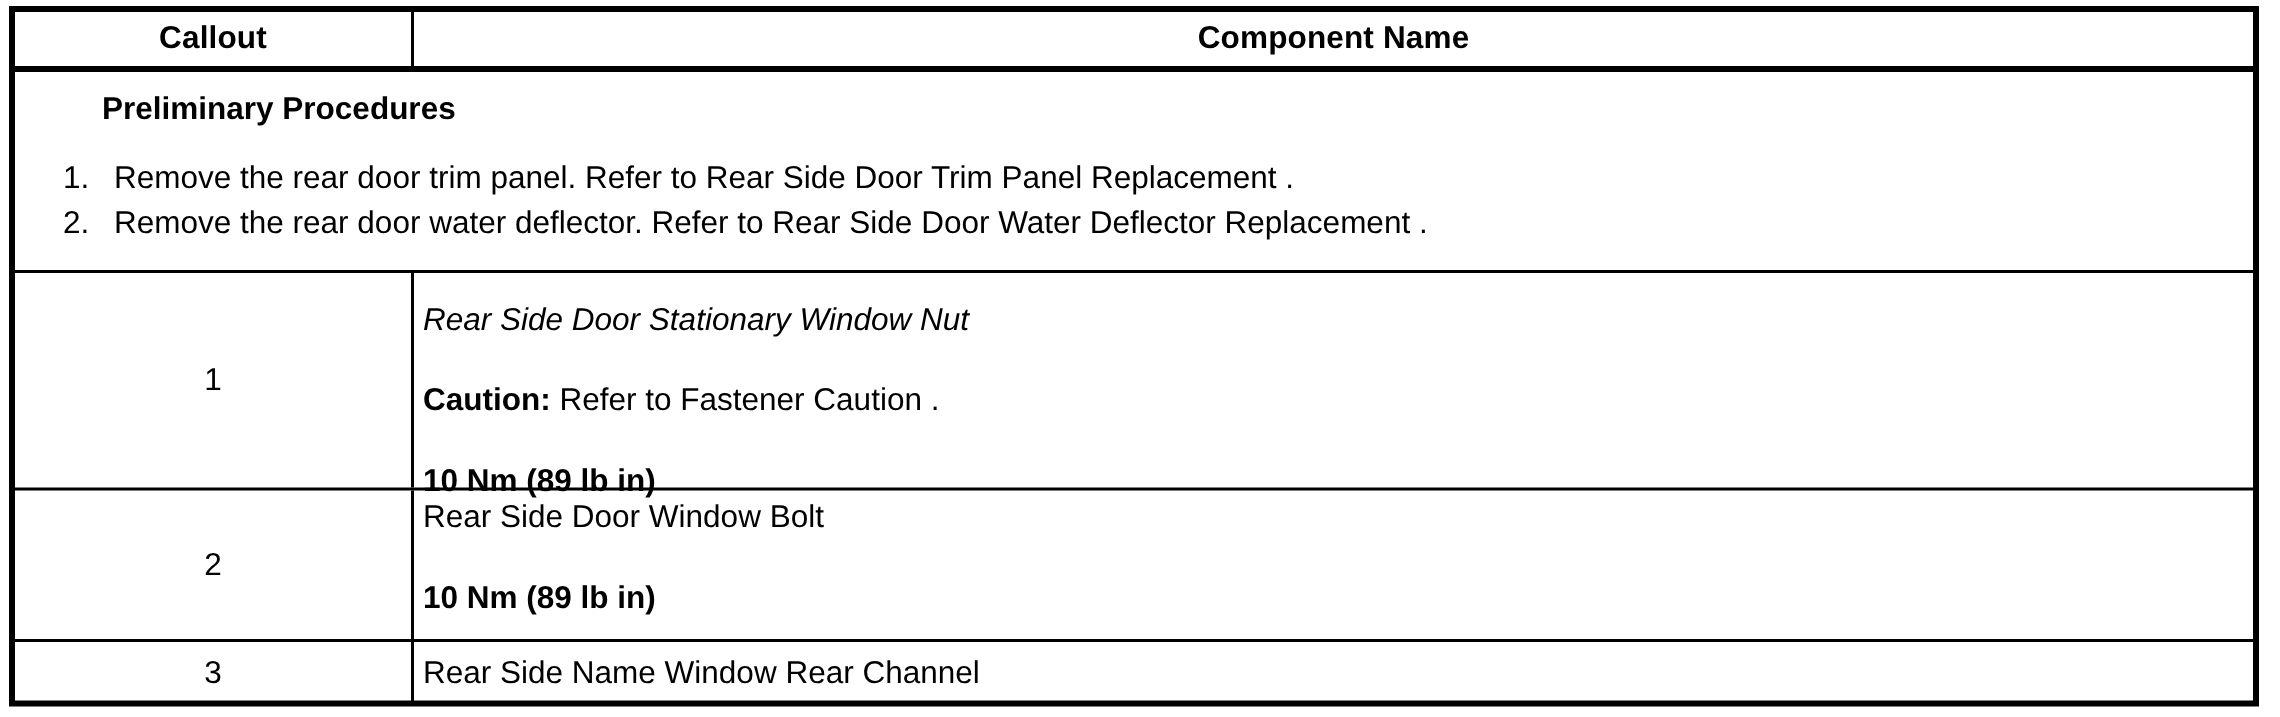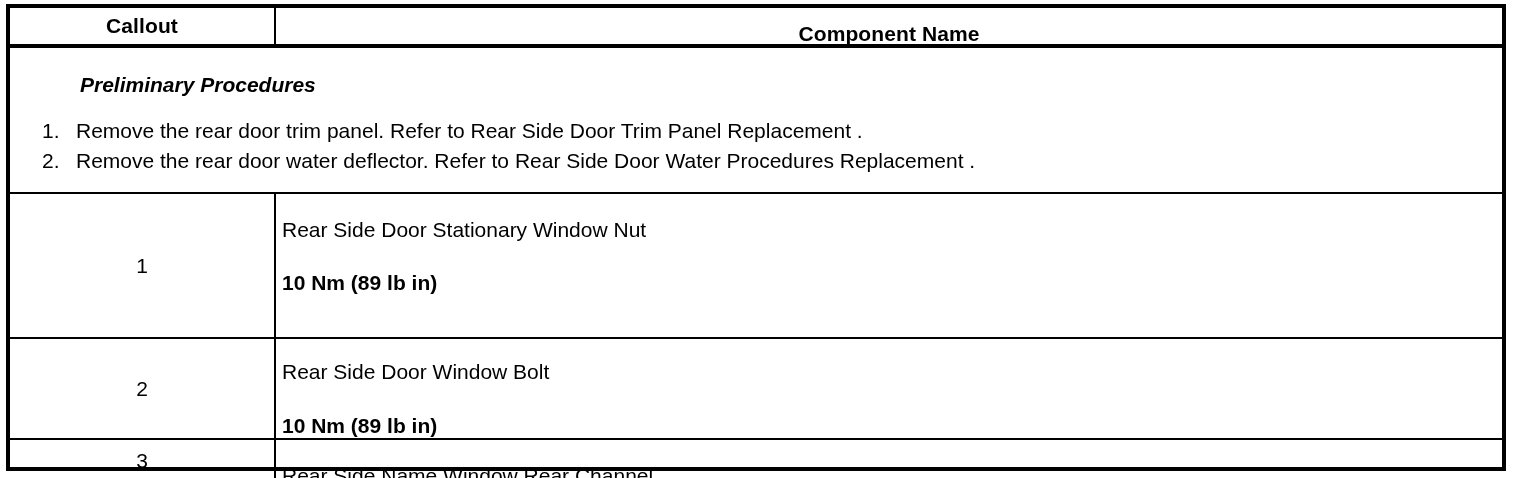--- a/index.html
+++ b/index.html
@@ -57,42 +57,40 @@
   }
 
   .cell-callout {
     box-sizing: border-box;
     width: 266px;
     flex: 0 0 266px;
   }
   .cell-name {
     box-sizing: border-box;
     flex: 1 1 auto;
-    margin-top: 15px;
   }
 
   .row-header .cell-callout {
     border-right: 2px solid #000000;
   }
 
   
   .row-prelim {
     border-bottom: 2px solid #000000;
     display: block;
     padding: 0;
     height: 132px;
     box-sizing: border-box;
   }
   .prelim-title {
     font-weight: bold;
     font-size: 21px;
-    margin: 14px;
+    margin: 2px;
     padding: 11px 0 0 56px;
     line-height: 24px;
-    font-style: italic;
   }
   .prelim-list {
     list-style: none;
     margin: 10px;
     padding: 0;
   }
   .prelim-list li {
     font-size: 21px;
     line-height: 30px;
     padding-left: 22px;
@@ -126,21 +124,21 @@
 
   .row-1 { height: 145px; }
   .row-2 { height: 101px; }
   .row-3 { height: 41px; }
 
   .comp-line {
     font-size: 21px;
     line-height: 25px;
     white-space: nowrap;
   }
-  .row-1 .comp-line:nth-child(1) { padding-top: 8px; }
+  .row-1 .comp-line:nth-child(1) { padding-top: 19px; font-style: italic; }
   .row-1 .comp-line:nth-child(2) { padding-top: 28px; }
   .row-1 .comp-line:nth-child(3) { padding-top: 29px; }
 
   .row-2 .comp-line:nth-child(1) { padding-top: 5px; }
   .row-2 .comp-line:nth-child(2) { padding-top: 29px; }
 
   .row-3 .comp-line:nth-child(1) { padding-top: 8px; }
 
   .b { font-weight: bold; }
 </style>
@@ -160,31 +158,32 @@
       </div>
     </div>
 
     <div class="row row-prelim">
       <div class="prelim-title">Preliminary Procedures</div>
       <ol class="prelim-list">
         <li>
           <span class="prelim-num">1.</span><span>Remove the rear door trim panel. Refer to Rear Side Door Trim Panel Replacement .</span>
         </li>
         <li>
-          <span class="prelim-num">2.</span><span>Remove the rear door water deflector. Refer to Rear Side Door Water Procedures Replacement .</span>
+          <span class="prelim-num">2.</span><span>Remove the rear door water deflector. Refer to Rear Side Door Water Deflector Replacement .</span>
         </li>
       </ol>
     </div>
 
     <div class="row row-data row-1">
       <div class="cell-callout">
         <span>1</span>
       </div>
       <div class="cell-name">
         <div class="comp-line">Rear Side Door Stationary Window Nut</div>
+        <div class="comp-line"><span class="b">Caution:</span><span> Refer to Fastener Caution .</span></div>
         <div class="comp-line b">10 Nm (89 lb in)</div>
       </div>
     </div>
 
     <div class="row row-data row-2">
       <div class="cell-callout">
         <span>2</span>
       </div>
       <div class="cell-name">
         <div class="comp-line">Rear Side Door Window Bolt</div>

